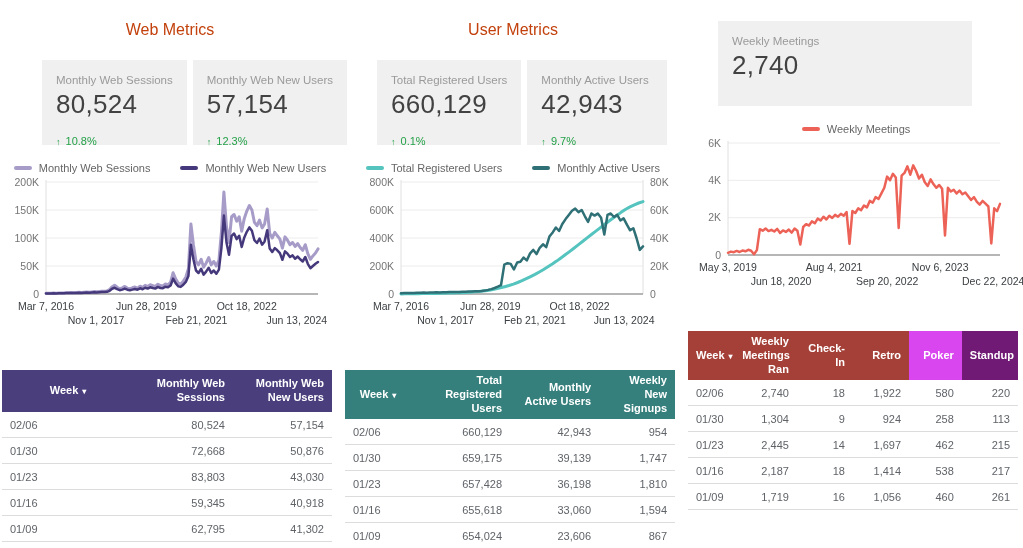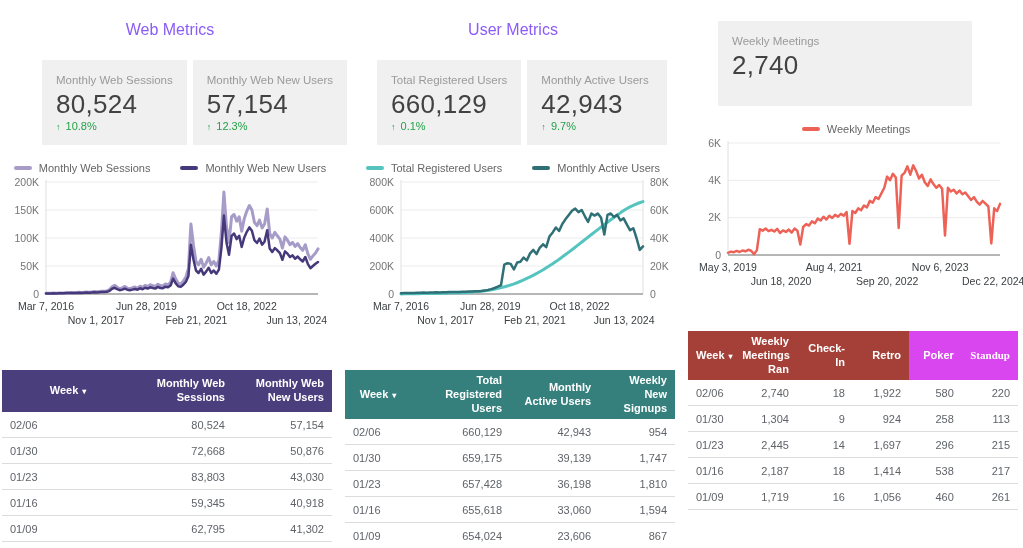--- a/index.html
+++ b/index.html
@@ -1,27 +1,27 @@
 <!DOCTYPE html>
 <html><head>
 <meta charset="utf-8">
 <style>
   html,body{margin:0;padding:0;background:#fff;width:1023px;height:548px;overflow:hidden;
     font-family:"Liberation Sans",sans-serif;-webkit-font-smoothing:antialiased;}
   .dashboard{display:grid;grid-template-columns:repeat(3,336px);column-gap:7px;padding-left:2px;}
   .col{position:relative;}
-  .section-title{text-align:center;font-size:16px;font-weight:400;color:#8b5cf6;margin:21px 0 0 0;}
+  .section-title{text-align:center;font-size:16px;font-weight:400;color:#c2410c;margin:21px 0 0 0;}
   .cards{display:flex;gap:6px;margin-top:21px;}
   .col:nth-child(1) .cards{padding:0 8px 0 40px;}
   .col:nth-child(2) .cards{padding:0 14px 0 32px;}
   .col:nth-child(3) .cards{padding:0 52px 0 30px;}
   .card{flex:1;background:#f0f0f0;height:85px;box-sizing:border-box;padding:14px 14px 0 14px;}
   .card-label{font-size:11.5px;color:#9a9a9a;white-space:nowrap;overflow:hidden;}
   .card-value{font-size:26px;color:#424242;margin-top:3px;letter-spacing:0.3px;}
-  .card-delta{font-size:11px;color:#24a148;margin-top:0;font-weight:400;}
+  .card-delta{font-size:11px;color:#24a148;margin-top:15px;font-weight:400;}
   .arrow{font-size:9px;font-weight:700;margin-right:2px;}
   .legend{display:flex;justify-content:center;align-items:center;gap:30px;margin-top:17px;height:12px;}
   .legend-item{display:inline-flex;align-items:center;font-size:11px;color:#666;white-space:nowrap;}
   .swatch{display:inline-block;width:18px;height:4px;border-radius:2px;margin-right:7px;}
   svg.chart{display:block;margin-top:2px;}
   .tablewrap{margin-top:36px;}
   table.data-table{width:calc(100% - 6px);border-collapse:collapse;font-size:11px;color:#5f6368;table-layout:fixed;}
   table.data-table th{color:#fff;font-weight:700;padding:4px 8px;line-height:1.25;height:42px;box-sizing:border-box;
     text-align:right;vertical-align:middle;}
   table.data-table th:first-child{text-align:center;}
@@ -268,21 +268,21 @@
             <col style="width: 16%;">
             <col style="width: 17%;">
           </colgroup>
           <thead>
             <tr>
               <th style="background: rgb(165, 64, 56);">Week<span class="sort-icon">▾</span></th>
               <th style="background: rgb(165, 64, 56);">Weekly Meetings Ran</th>
               <th style="background: rgb(165, 64, 56);">Check-In</th>
               <th style="background: rgb(165, 64, 56);">Retro</th>
               <th style="background: #d946ef;">Poker</th>
-              <th style="background: #d946ef; font-family: Liberation Serif, serif;">Standup</th>
+              <th style="background: #701a75;">Standup</th>
             </tr>
           </thead>
           <tbody>
             <tr>
               <td>02/06</td>
               <td>2,740</td>
               <td>18</td>
               <td>1,922</td>
               <td>580</td>
               <td>220</td>
@@ -293,21 +293,21 @@
               <td>9</td>
               <td>924</td>
               <td>258</td>
               <td>113</td>
             </tr>
             <tr>
               <td>01/23</td>
               <td>2,445</td>
               <td>14</td>
               <td>1,697</td>
-              <td>296</td>
+              <td>462</td>
               <td>215</td>
             </tr>
             <tr>
               <td>01/16</td>
               <td>2,187</td>
               <td>18</td>
               <td>1,414</td>
               <td>538</td>
               <td>217</td>
             </tr>

